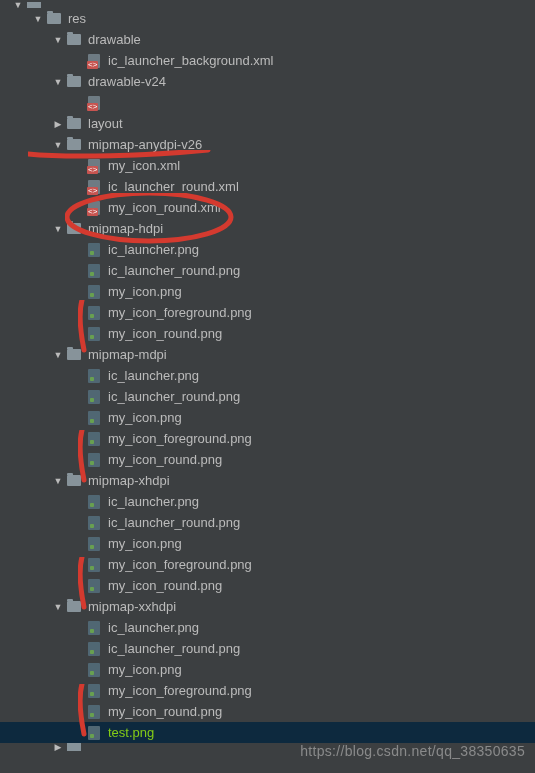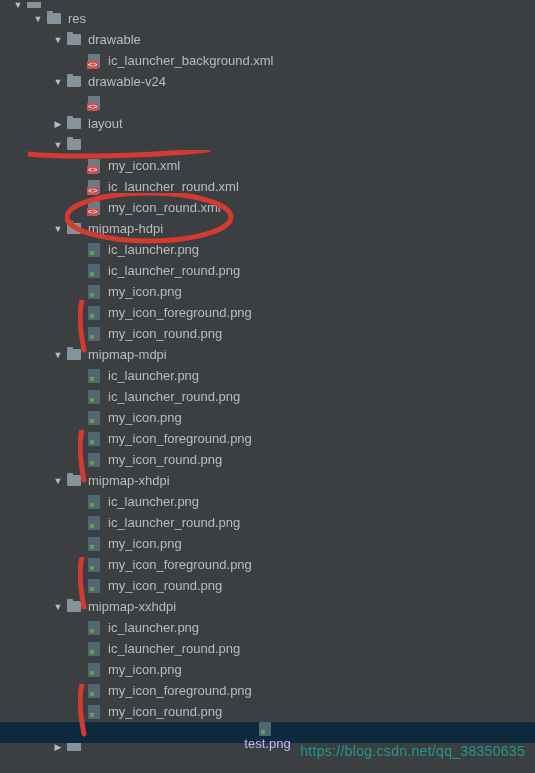--- a/index.html
+++ b/index.html
@@ -14,21 +14,21 @@
     position: relative;
   }
   .tree { padding-top: 2px; }
   .row {
     display: flex;
     align-items: center;
     height: 21px;
     white-space: nowrap;
     cursor: pointer;
   }
-  .row.selected { background: #0d293e; color: #c4b5fd; flex-direction: column; }
+  .row.selected { background: #0d293e; color: #84cc16; }
   .indent { display: inline-block; }
   .arrow {
     width: 12px; height: 12px;
     display: inline-flex;
     align-items: center; justify-content: center;
     margin-right: 2px;
     color: #bbbbbb;
     font-size: 9px;
   }
   .no-arrow { width: 14px; display: inline-block; }
@@ -81,21 +81,21 @@
     position: absolute;
     bottom: 2px; left: 2px;
     width: 4px; height: 4px;
     background: #68a050;
     border-radius: 1px;
   }
   .label { }
   .watermark {
     position: absolute;
     bottom: 14px; right: 10px;
-    color: #14b8a6;
+    color: #a3a3a3;
     opacity: 0.75;
     font-size: 14px;
     letter-spacing: 0.3px;
   }
   
   .anno {
     position: absolute;
     pointer-events: none;
   }
   .anno svg path, .anno svg ellipse {
@@ -162,20 +162,21 @@
         <span class="folder"></span>
       </span>
       <span class="label">layout</span>
     </div>
     <div class="row">
       <span class="indent" style="width: 52px;"></span>
       <span class="arrow">▼</span>
       <span class="icon">
         <span class="folder"></span>
       </span>
+      <span class="label">mipmap-anydpi-v26</span>
     </div>
     <div class="row">
       <span class="indent" style="width: 72px;"></span>
       <span class="no-arrow"></span>
       <span class="icon">
         <span class="xml-file"></span>
       </span>
       <span class="label">my_icon.xml</span>
     </div>
     <div class="row">

